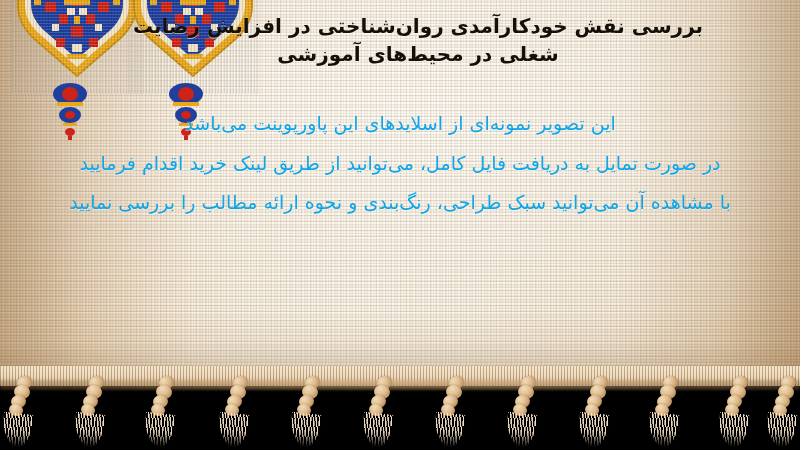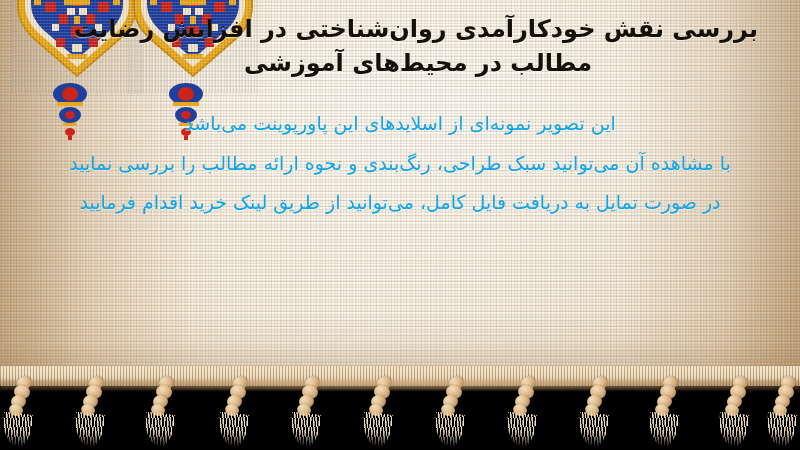--- a/index.html
+++ b/index.html
@@ -125,21 +125,21 @@
   .title-block {
     position: absolute;
     top: 12px;
     right: 42px;
     width: 680px;
     text-align: center;
     direction: rtl;
   }
   .title-line {
     font-family: "DejaVu Sans", sans-serif;
-    font-size: 24px;
+    font-size: 20px;
     font-weight: 700;
     color: #140f07;
     line-height: 1.42;
     letter-spacing: 0.2px;
     text-shadow: 0 1px 0 rgba(255,252,244,0.55);
     white-space: nowrap;
   }
   .body-block {
     position: absolute;
     top: 104px;
@@ -387,23 +387,23 @@
         <span class="knot k2"></span>
         <span class="knot k3"></span>
         <span class="knot k4"></span>
         <span class="strands"></span>
       </div>
   </div>
 
   <div class="text-layer">
     <div class="title-block">
       <div class="title-line">بررسی نقش خودکارآمدی روان‌شناختی در افزایش رضایت</div>
-      <div class="title-line">مطالب در محیط‌های آموزشی</div>
+      <div class="title-line">شغلی در محیط‌های آموزشی</div>
     </div>
 
     <div class="body-block">
       <div class="body-line">این تصویر نمونه‌ای از اسلایدهای این پاورپوینت می‌باشد</div>
+      <div class="body-line">در صورت تمایل به دریافت فایل کامل، می‌توانید از طریق لینک خرید اقدام فرمایید</div>
       <div class="body-line">با مشاهده آن می‌توانید سبک طراحی، رنگ‌بندی و نحوه ارائه مطالب را بررسی نمایید</div>
-      <div class="body-line">در صورت تمایل به دریافت فایل کامل، می‌توانید از طریق لینک خرید اقدام فرمایید</div>
     </div>
   </div>
 
 </div>
 
 </body></html>

